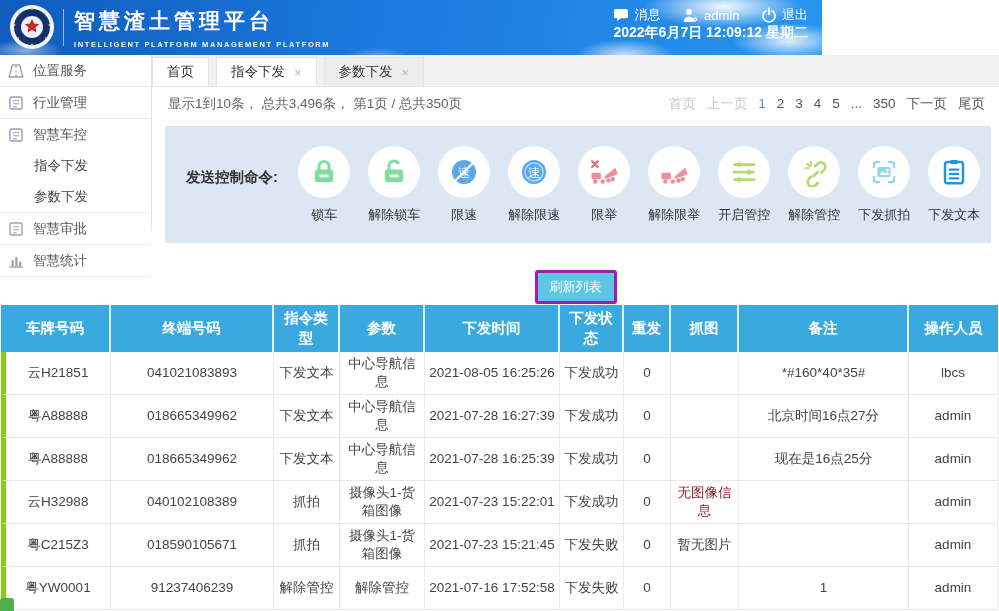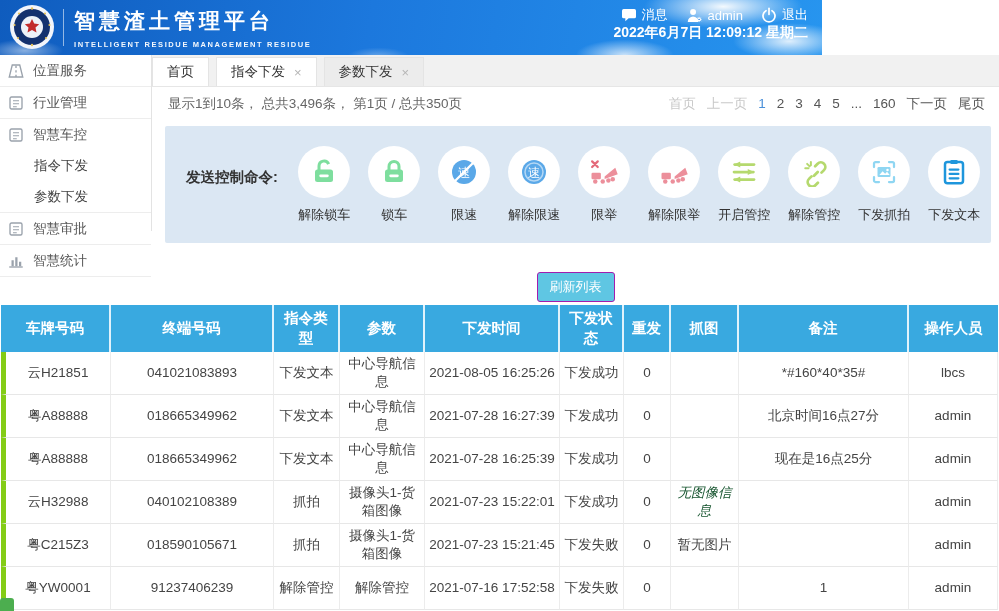--- a/index.html
+++ b/index.html
@@ -18,21 +18,21 @@
       radial-gradient(ellipse 45px 14px at 46% 104%, rgba(255,255,255,.35), rgba(255,255,255,0) 70%),
       linear-gradient(100deg,#0f5cbe 0%,#1c78dd 45%,#2795ef 100%);
     color:#fff;
   }
   .logo-badge{ position:absolute; left:9px; top:4px; width:46px; height:46px; }
   .hdr-divider{ position:absolute; left:63px; top:9px; width:1px; height:37px; background:rgba(255,255,255,.55); }
   .hdr-titles{ position:absolute; left:74px; top:7px; }
   .hdr-title{ font-size:21px; font-weight:bold; letter-spacing:4px; }
   .hdr-subtitle{ font-size:7.5px; letter-spacing:1.6px; margin-top:5px; color:rgba(255,255,255,.95); font-weight:bold; }
   .hdr-right{ position:absolute; right:14px; top:6px; text-align:right; }
-  .hdr-links{ display:flex; align-items:center; justify-content:flex-end; gap:18px; font-size:13px; }
+  .hdr-links{ display:flex; align-items:center; justify-content:space-between; gap:18px; font-size:13px; }
   .hdr-link{ display:flex; align-items:center; gap:5px; cursor:pointer; }
   .hdr-datetime{ font-size:14px; font-weight:bold; }
 
   
   .top-section{ position:absolute; top:55px; left:0; width:999px; height:250px; display:flex; }
 
   .sidebar{ width:152px; height:176px; background:#fff; border-right:1px solid #e3e3e3; flex:none; }
   .side-group{ border-bottom:1px solid #ededed; }
   .side-item{ display:flex; align-items:center; height:31px; padding-left:7px; cursor:pointer; }
   .side-item .s-icon{ width:18px; height:18px; margin-right:8px; flex:none; }
@@ -62,33 +62,33 @@
   .cmd-label{ font-size:14.5px; font-weight:bold; color:#333; margin:0 16px 14px 21px; white-space:nowrap; }
   .cmd-buttons{ display:flex; gap:9px; }
   .cmd-btn{ width:61px; text-align:center; cursor:pointer; }
   .cmd-circle{ width:52px; height:52px; background:#fff; border-radius:50%; margin:0 auto;
                display:flex; align-items:center; justify-content:center; }
   .cmd-circle svg{ width:30px; height:30px; }
   .cmd-name{ margin-top:8px; font-size:13px; color:#333; white-space:nowrap; }
 
   
   .refresh-row{ height:60px; display:flex; align-items:center; justify-content:center; }
-  .refresh-btn{ background:#5fc6e3; border:1px solid #a21caf; color:#fff; font-size:13px;
+  .refresh-btn{ background:#5fc6e3; border:3px solid #a21caf; color:#fff; font-size:13px;
                 padding:5px 12px; border-radius:3px; cursor:pointer; font-family:inherit; }
 
   
   .table-wrap{ position:absolute; top:305px; left:1px; width:997px; height:306px; overflow:hidden; }
   table{ width:997px; border-collapse:separate; border-spacing:0; table-layout:fixed; }
   th{ background:#39a9e0; color:#fff; font-size:14.5px; font-weight:bold; height:47px;
       border-right:2px solid rgba(255,255,255,.85); padding:2px 4px; line-height:1.35; }
   th:last-child{ border-right:none; }
   td{ height:43px; text-align:center; font-size:13.5px; color:#444; line-height:1.3;
       border-right:1px solid #ececec; border-bottom:1px solid #e7e7e7; padding:2px 4px; word-break:break-all; }
   td:first-child{ border-left:5px solid #84cc16; }
-  td.link-cell{ color:#14532d; cursor:pointer;font-style:italic; }
+  td.link-cell{ color:#7f1d1d; cursor:pointer; }
 
   
   .corner-widget{ position:absolute; left:0; bottom:0; width:14px; height:13px; background:#4cae4f; border-radius:3px 3px 0 0; cursor:pointer; }
 </style>
 </head>
 <body>
 
 <div class="app">
 
   <div class="app-header">
@@ -104,21 +104,21 @@
         <circle cx="5.5" cy="21" r="1.1"></circle>
           <circle cx="40.5" cy="21" r="1.1"></circle>
         <circle cx="9" cy="34" r="1.1"></circle>
           <circle cx="37" cy="34" r="1.1"></circle>
           <circle cx="23" cy="41" r="1.2"></circle>
       </g>
     </svg>
     <div class="hdr-divider"></div>
     <div class="hdr-titles">
       <div class="hdr-title">智慧渣土管理平台</div>
-      <div class="hdr-subtitle">INTELLIGENT RESIDUE MANAGEMENT RESIDUE</div>
+      <div class="hdr-subtitle">INTELLIGENT PLATFORM MANAGEMENT PLATFORM</div>
     </div>
     <div class="hdr-right">
       <div class="hdr-links">
         <div class="hdr-link">
           <svg width="16" height="16" viewBox="0 0 24 24">
             <path d="M4 3h16a2.5 2.5 0 0 1 2.5 2.5v9A2.5 2.5 0 0 1 20 17h-8.5l-5 4.5V17H4a2.5 2.5 0 0 1-2.5-2.5v-9A2.5 2.5 0 0 1 4 3z" fill="#fff"></path>
           </svg>
           <span>消息</span>
         </div>
         <div class="hdr-link">
@@ -218,48 +218,48 @@
         <div class="info-summary">显示1到10条， 总共3,496条， 第1页 / 总共350页</div>
         <div class="pagination">
           <span class="pg disabled">首页</span>
           <span class="pg disabled">上一页</span>
           <span class="pg current">1</span>
           <span class="pg">2</span>
           <span class="pg">3</span>
           <span class="pg">4</span>
           <span class="pg">5</span>
           <span class="pg">...</span>
-          <span class="pg">160</span>
+          <span class="pg">350</span>
           <span class="pg">下一页</span>
           <span class="pg">尾页</span>
         </div>
       </div>
 
       <div class="cmd-panel">
         <div class="cmd-label">发送控制命令:</div>
         <div class="cmd-buttons">
           <div class="cmd-btn">
             <div class="cmd-circle">
                 <svg viewBox="0 0 24 24">
+              <path d="M8 10.5V7.5a4 4 0 0 1 8 0v3" fill="none" stroke="#7ede9e" stroke-width="2.4"></path>
+              <rect x="4.8" y="10" width="14.4" height="10" rx="2" fill="#7ede9e"></rect>
+              <path d="M9.3 15h5.4" stroke="#fff" stroke-width="2.2" stroke-linecap="round"></path>
+            </svg>
+              </div>
+            <div class="cmd-name">锁车</div>
+          </div>
+          <div class="cmd-btn">
+            <div class="cmd-circle">
+                <svg viewBox="0 0 24 24">
               <path d="M8 10.5V7.2a4 4 0 0 1 7.7-1.5" fill="none" stroke="#7ede9e" stroke-width="2.4"></path>
               <rect x="4.8" y="10" width="14.4" height="10" rx="2" fill="#7ede9e"></rect>
               <path d="M9.3 15h5.4" stroke="#fff" stroke-width="2.2" stroke-linecap="round"></path>
             </svg>
               </div>
             <div class="cmd-name">解除锁车</div>
-          </div>
-          <div class="cmd-btn">
-            <div class="cmd-circle">
-                <svg viewBox="0 0 24 24">
-              <path d="M8 10.5V7.5a4 4 0 0 1 8 0v3" fill="none" stroke="#7ede9e" stroke-width="2.4"></path>
-              <rect x="4.8" y="10" width="14.4" height="10" rx="2" fill="#7ede9e"></rect>
-              <path d="M9.3 15h5.4" stroke="#fff" stroke-width="2.2" stroke-linecap="round"></path>
-            </svg>
-              </div>
-            <div class="cmd-name">锁车</div>
           </div>
           <div class="cmd-btn">
             <div class="cmd-circle">
                 <svg viewBox="0 0 24 24">
               <circle cx="12" cy="12" r="9.6" fill="#5aa8e8"></circle>
               <text x="12" y="15.6" font-size="10" fill="#fff" text-anchor="middle">速</text>
               <line x1="4" y1="20" x2="20" y2="4" stroke="#fff" stroke-width="1.8"></line>
             </svg>
               </div>
             <div class="cmd-name">限速</div>

